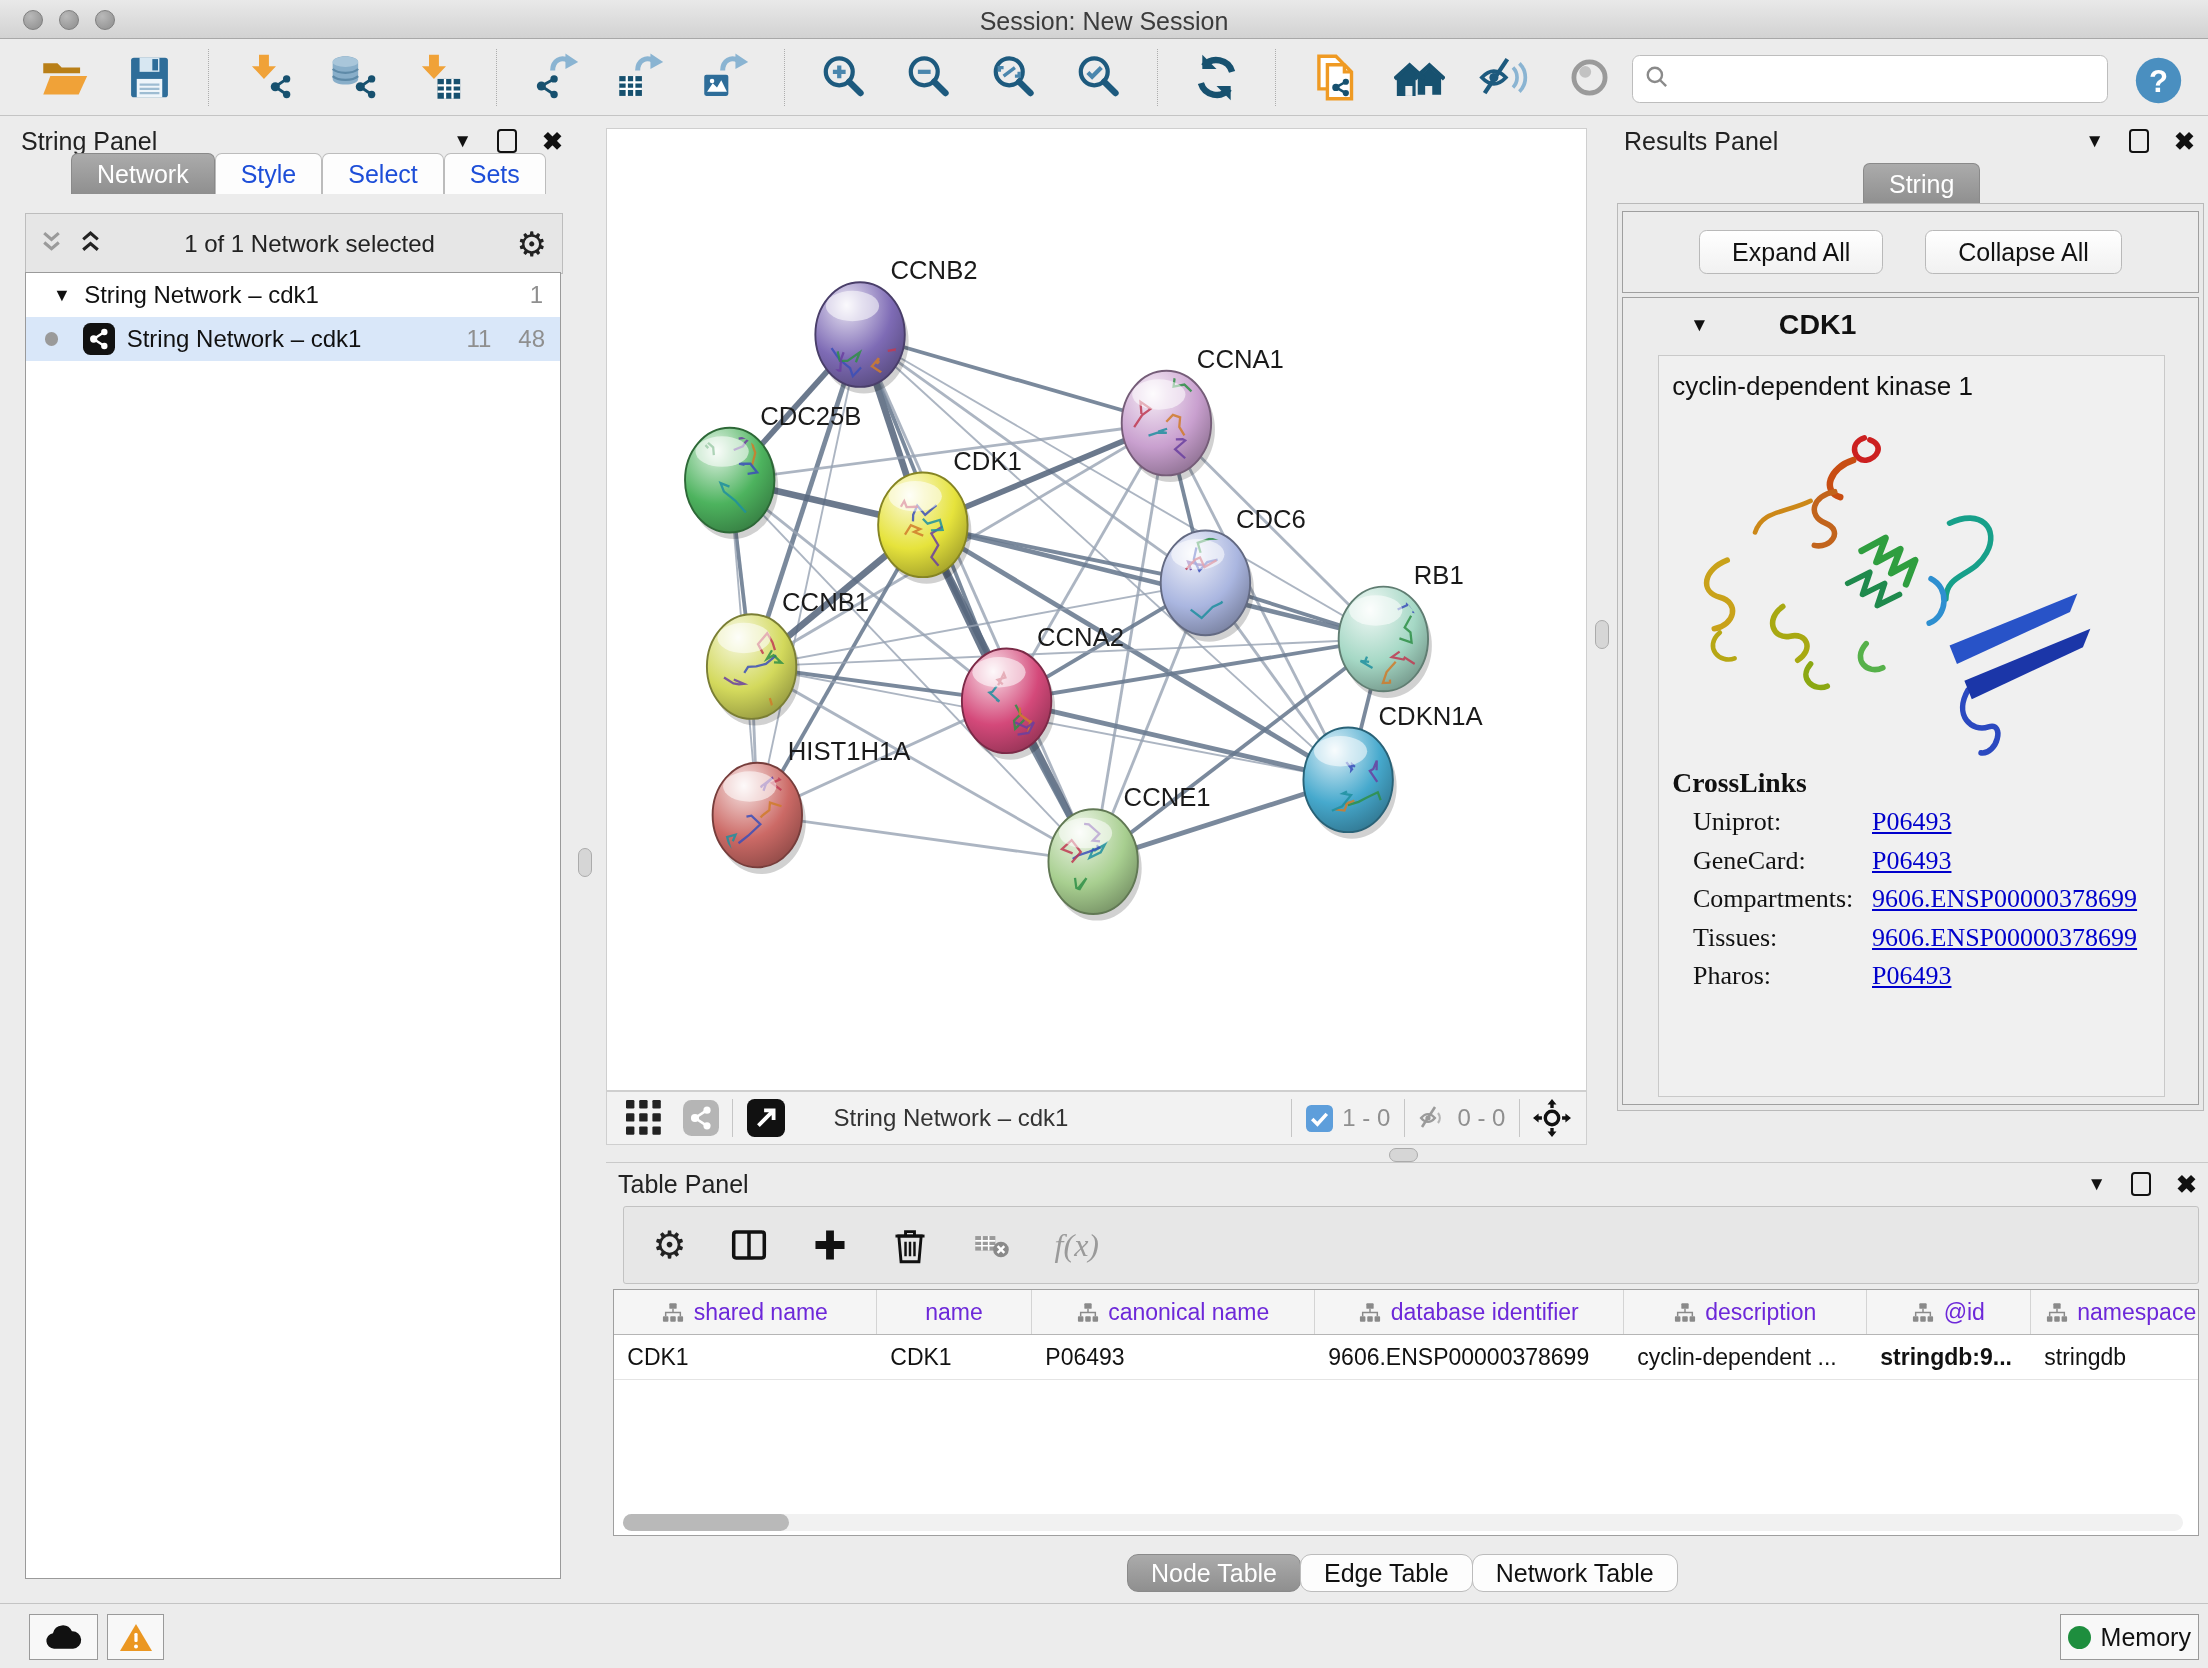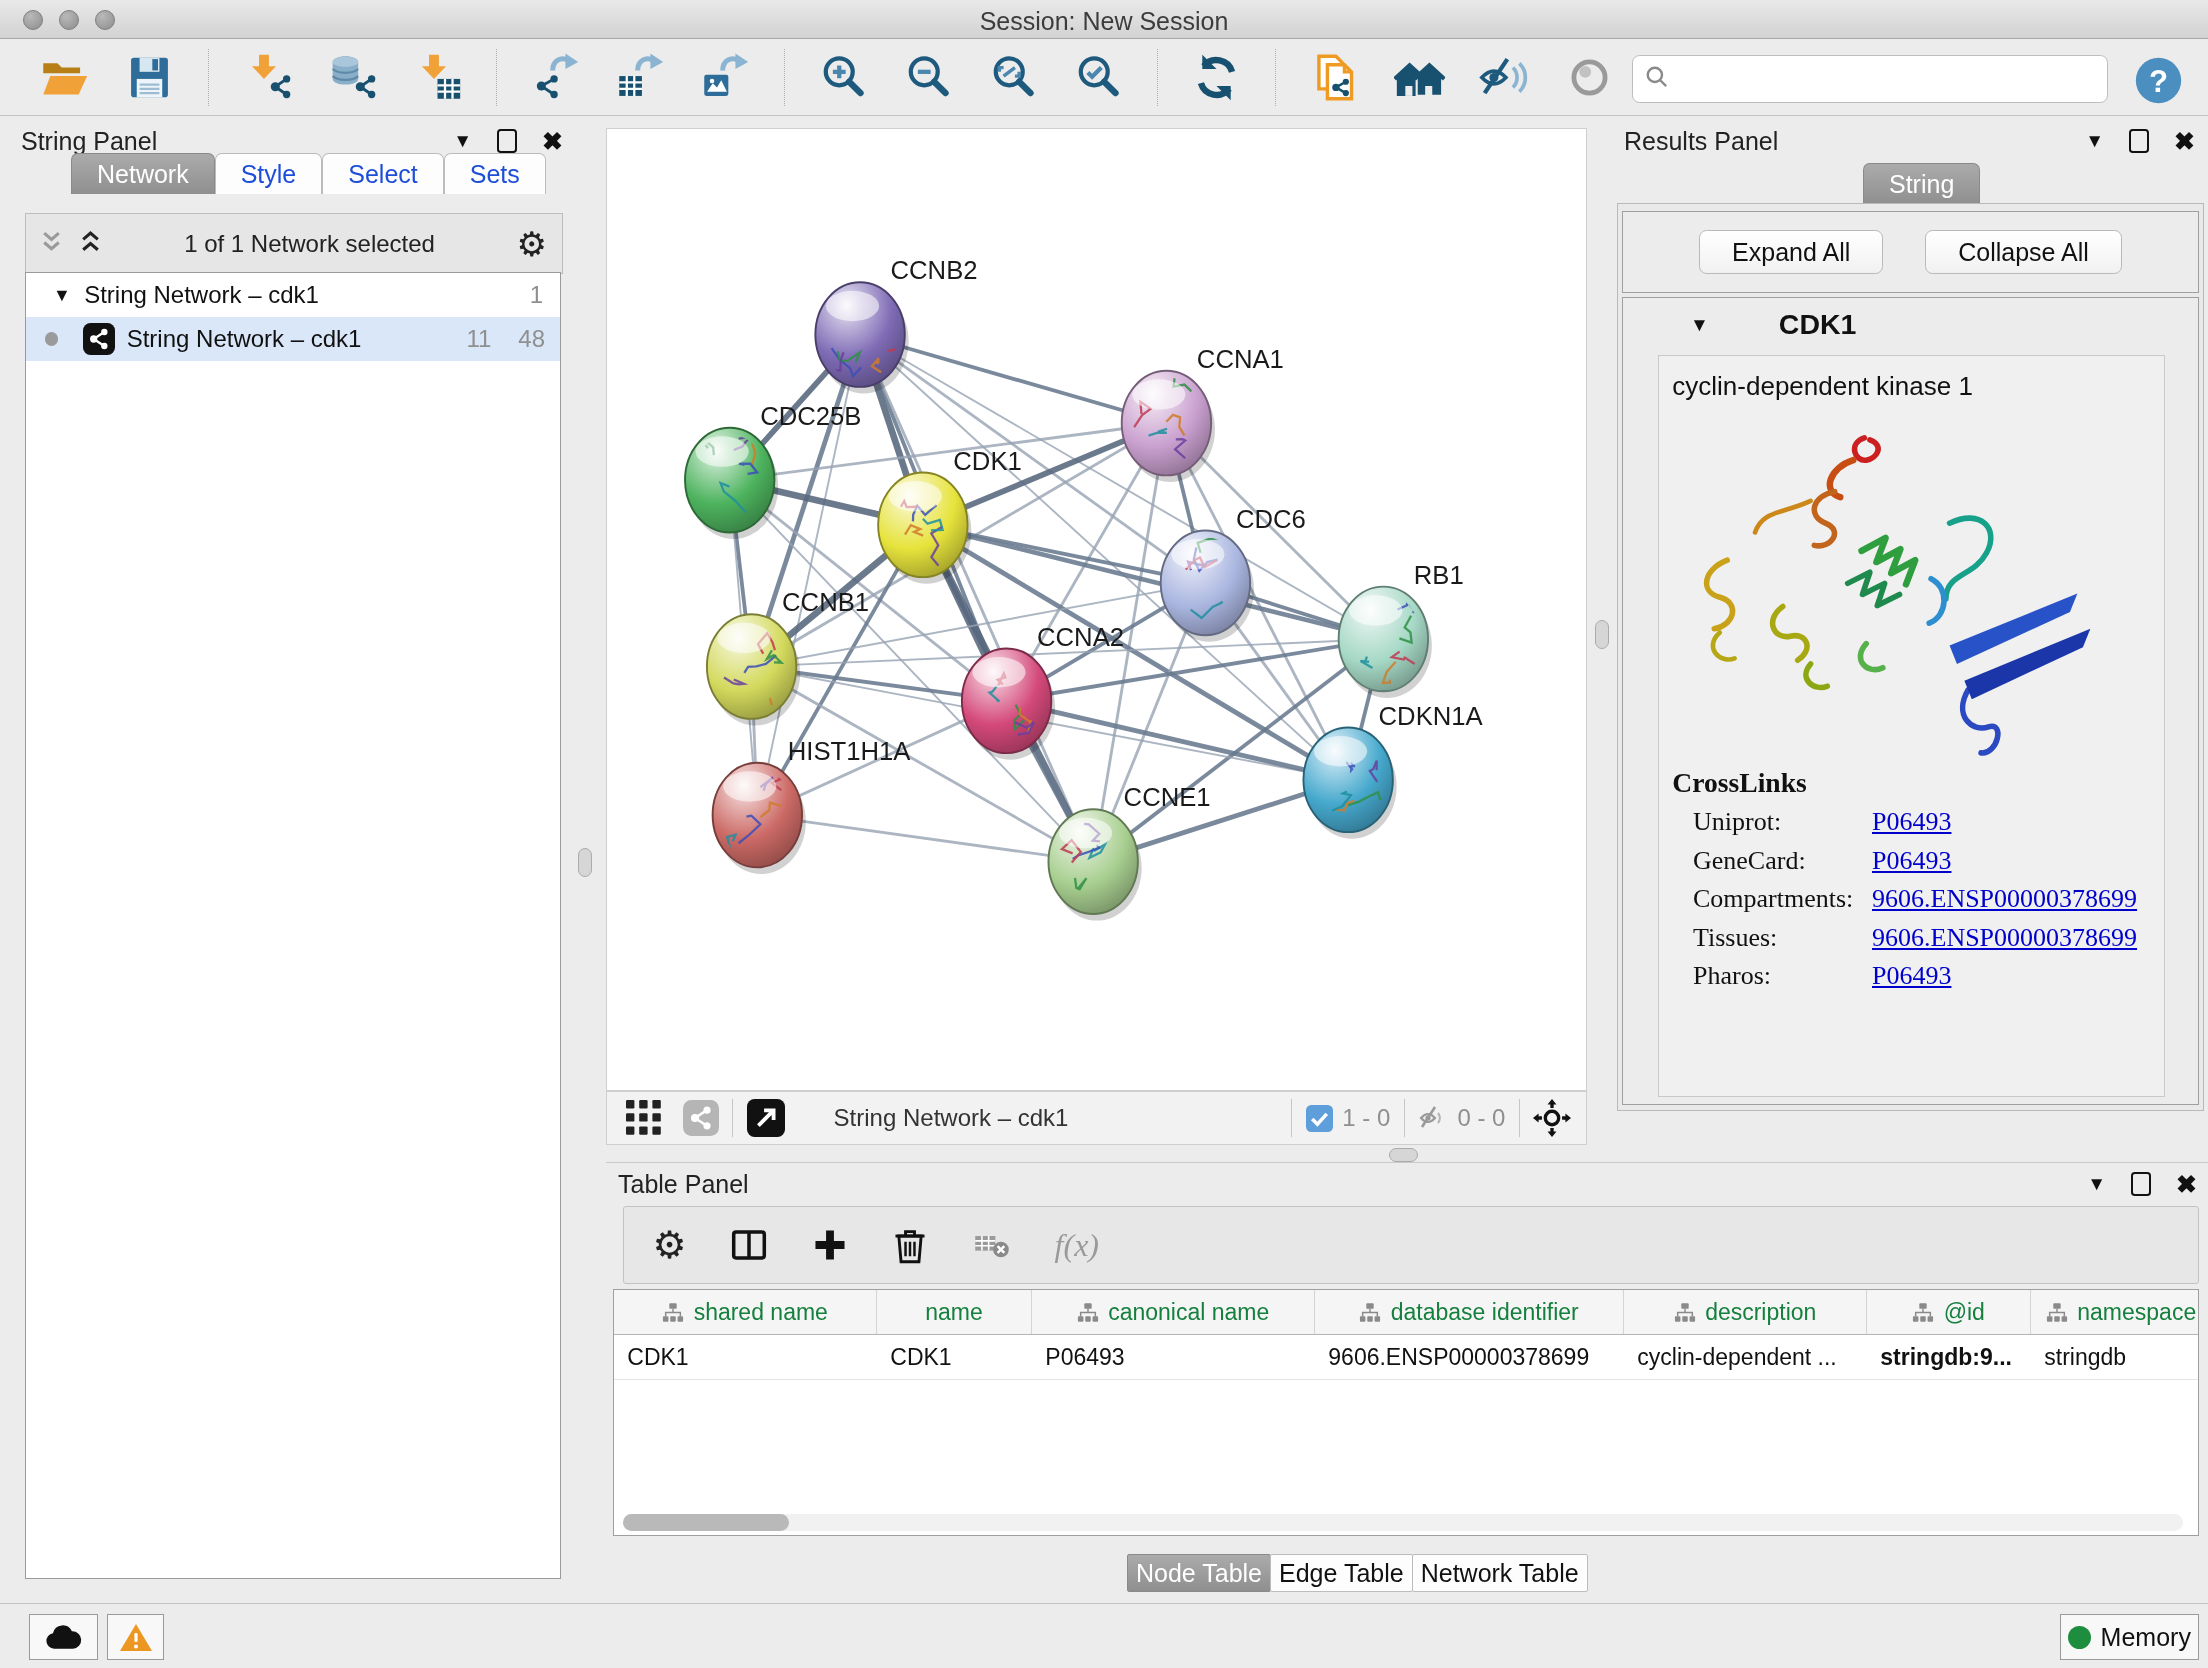--- a/index.html
+++ b/index.html
@@ -47,28 +47,28 @@
   #rp-gene-head{display:flex;align-items:center;height:53px;}
   #rp-content{position:absolute;left:35px;top:57px;width:507px;height:742px;background:#f0f0f0;border:1px solid #c9c9c9;box-sizing:border-box;}
   .xl-serif{font-family:"Liberation Serif",serif;}
   .xl-row{display:flex;font-size:26px;margin:8.6px 0 8.6px 34px;}
   .xl-label{width:179px;color:#111;}
   .xl-link{color:#0000cc;text-decoration:underline;}
   
   #tp-toolbar{left:623px;top:1206px;width:1576px;height:78px;background:#e7e7e7;border:1px solid #c2c2c2;border-radius:2.9px;display:flex;align-items:center;gap:42px;padding-left:28.5px;box-sizing:border-box;}
   #tp-table{left:613px;top:1289px;width:1586px;height:247px;background:#fff;border:1px solid #9f9f9f;box-sizing:border-box;overflow:hidden;}
   #tp-head{display:flex;height:44px;background:#f5f5f5;border-bottom:1px solid #b5b5b5;}
-  .th{display:flex;align-items:center;justify-content:center;gap:9.5px;font-size:23px;color:#15803d;border-right:1px solid #d4d4d4;box-sizing:border-box;flex:0 0 auto;}
+  .th{display:flex;align-items:center;justify-content:center;gap:9.5px;font-size:23px;color:#6d28d9;border-right:1px solid #d4d4d4;box-sizing:border-box;flex:0 0 auto;}
   .th svg{width:22px;height:21px;}
   #tp-row{display:flex;height:44px;border-bottom:1px solid #e4e4e4;}
   .td{font-size:23px;color:#111;display:flex;align-items:center;padding-left:13.3px;box-sizing:border-box;flex:0 0 auto;overflow:hidden;white-space:nowrap;}
   #tp-hscroll{left:623px;top:1514px;width:1560px;height:17px;background:#f1f1f1;border-radius:8.6px;}
   #tp-hthumb{left:0;top:0;width:166px;height:17px;background:#b9b9b9;border-radius:8.6px;}
   #tp-tabs{left:1127px;top:1554px;display:flex;}
-  .tab2{height:36px;border:1px solid #bcbcbc;border-radius:2px;background:#fdfdfd;color:#111;font-size:25px;display:flex;align-items:center;justify-content:center;padding:0 8px;margin-right:-1px;}
+  .tab2{height:36px;border:1px solid #bcbcbc;border-radius:11px;background:#fdfdfd;color:#111;font-size:25px;display:flex;align-items:center;justify-content:center;padding:0 23px;margin-right:-1px;}
   .tab2.sel{background:linear-gradient(#ababab,#8f8f8f);color:#fff;border-color:#8a8a8a;}
   
   #bottombar{left:0;top:1603px;width:2208px;height:66px;background:#ececec;border-top:1px solid #c4c4c4;}
   .bb-btn{border:1.9px solid #9a9a9a;background:#f8f8f8;display:flex;align-items:center;justify-content:center;}
   #memory-btn{left:2060px;top:1614px;width:137px;height:44px;gap:9.5px;font-size:25px;color:#111;}
   #memory-dot{width:23px;height:23px;border-radius:50%;}
   .handle{background:#d6d6d6;border:1px solid #ababab;border-radius:7.6px;}
   .gearchar{font-size:34px;color:#222;line-height:1;}
   .fx{font-family:"Liberation Serif",serif;font-style:italic;font-size:32px;color:#9a9a9a;}
 </style>

